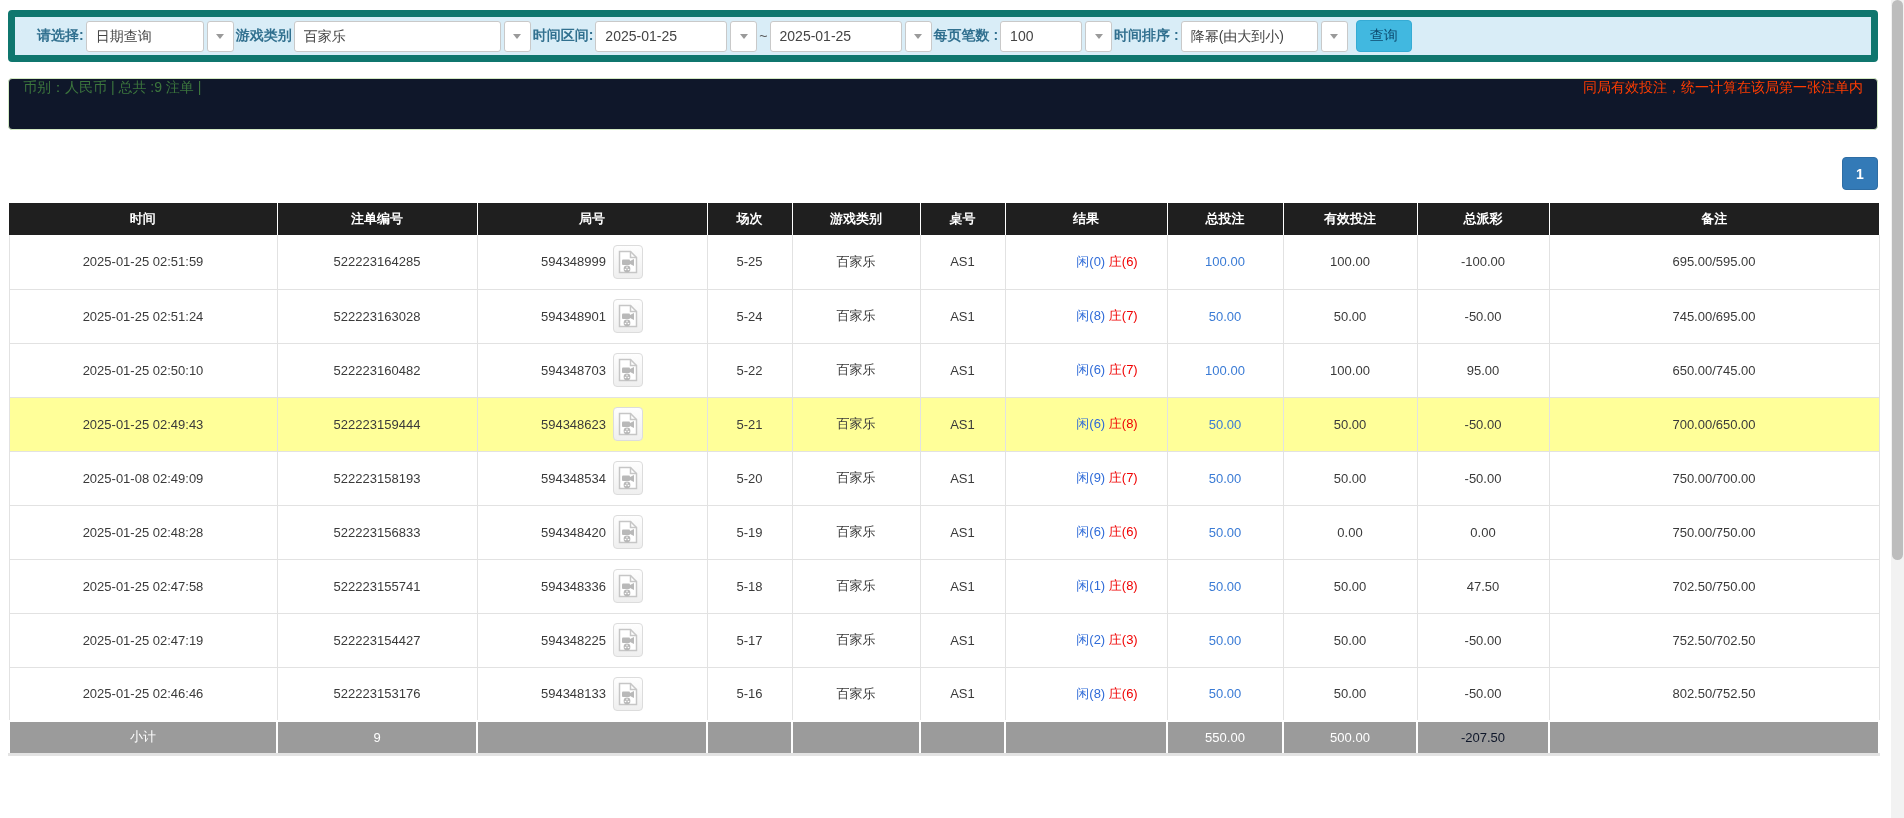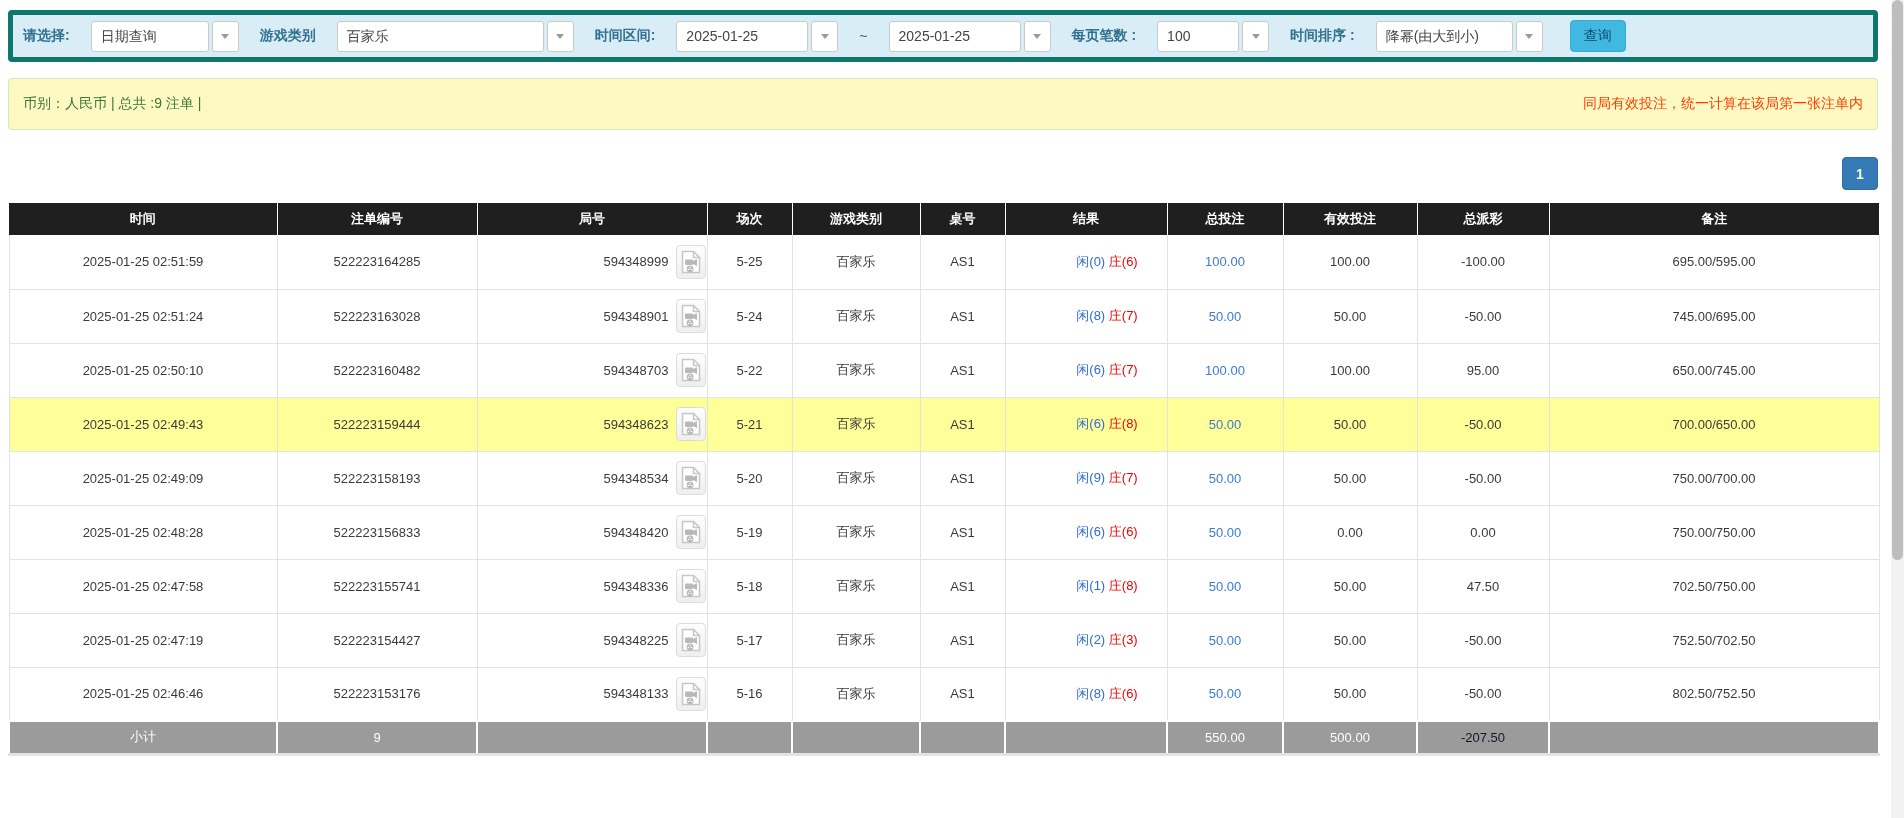--- a/index.html
+++ b/index.html
@@ -10,26 +10,26 @@
     font-family:"Liberation Sans", sans-serif;
     position:relative;
     overflow:hidden;
     color:#333;
   }
   .page { position:absolute; left:8px; top:10px; width:1870px; }
 
   
   .filter-bar {
     background:#d9edf7;
-    border:5px solid #0f766e;
+    border:7px solid #0f766e;
     border-radius:4px;
     height:52px;
     display:flex; align-items:center;
-    padding:0 10px;
-    gap:21px;
+    padding:0 22px;
+    gap:2px;
     white-space:nowrap;
   }
   .flabel { color:#31708f; font-weight:bold; font-size:14px; }
   .combo { display:flex; gap:3px; align-items:center; }
   .combo-text {
     background:#fff; border:1px solid #c9c9c9; border-radius:3px;
     height:31px; line-height:29px; padding:0 9px;
     font-size:14px; color:#444; overflow:hidden;
   }
   .combo-arrow {
@@ -44,25 +44,25 @@
     margin-left:6px;
     background:#41b8e0; color:#0c4a6e;
     border:1px solid #35abd4; border-radius:4px;
     height:32px; padding:0 13px; font-size:14px;
     display:flex; align-items:center; cursor:pointer;
   }
 
   
   .summary-bar {
     margin-top:16px;
-    background:#fef9c3;
+    background:#0f172a;
     border:1px solid #d2e8c3;
     border-radius:4px;
     height:52px;
-    display:flex; align-items:center; justify-content:space-between;
+    display:flex; align-items:flex-start; justify-content:space-between;
     padding:0 14px;
     font-size:14px;
   }
   .summary-left { color:#3c763d; }
   .summary-note { color:#ff3c00; }
 
   
   .pagination-row { margin-top:27px; display:flex; justify-content:flex-end; }
   .page-btn {
     min-width:36px; height:33px;
@@ -89,21 +89,21 @@
   thead th:last-child { border-right:none; }
   tbody.data-rows td {
     height:54px;
     text-align:center;
     color:#3a3a3a;
     background:#fff;
     border:1px solid #e2e2e2;
     border-top:none;
   }
   tr.highlight td { background:#ffff99; }
-  .round-cell-inner { display:flex; align-items:center; justify-content:flex-end; gap:7px; }
+  .round-cell-inner { display:flex; align-items:center; justify-content:center; gap:7px; }
   .video-btn {
     width:30px; height:34px;
     border:1px solid #dcdcdc; border-radius:4px;
     background:linear-gradient(#fefefe,#efefef);
     display:flex; align-items:center; justify-content:center;
     cursor:pointer;
   }
   .result-player { color:#2f6bd8;margin-left:42px; }
   .result-banker { color:#f00000; }
   .bet-link { color:#3a7bd5; cursor:pointer; }
@@ -356,21 +356,21 @@
       <span class="result-banker">庄(8)</span>
     </td>
     <td>
       <span class="bet-link">50.00</span>
     </td>
     <td>50.00</td>
     <td class="neg">-50.00</td>
     <td>700.00/650.00</td>
   </tr>
         <tr>
-    <td>2025-01-25 02:49:09</td>
+    <td>2025-01-08 02:49:09</td>
     <td>522223158193</td>
     <td>
       <span class="round-cell-inner">
         <span>594348534</span>
         <span class="video-btn">
           <svg width="20" height="24" viewBox="0 0 20 24">
             <path d="M1.5 1.5 h11 l6 6 v15 h-17 z" fill="#ffffff" stroke="#c6c6c6" stroke-width="1.5"></path>
             <path d="M12.5 1.5 v6 h6" fill="none" stroke="#c6c6c6" stroke-width="1.5"></path>
             <rect x="4" y="9.5" width="8" height="5.5" rx="1" fill="#b9b9b9"></rect>
             <path d="M12 11 l4 -2 v7 l-4 -2 z" fill="#b9b9b9"></path>

